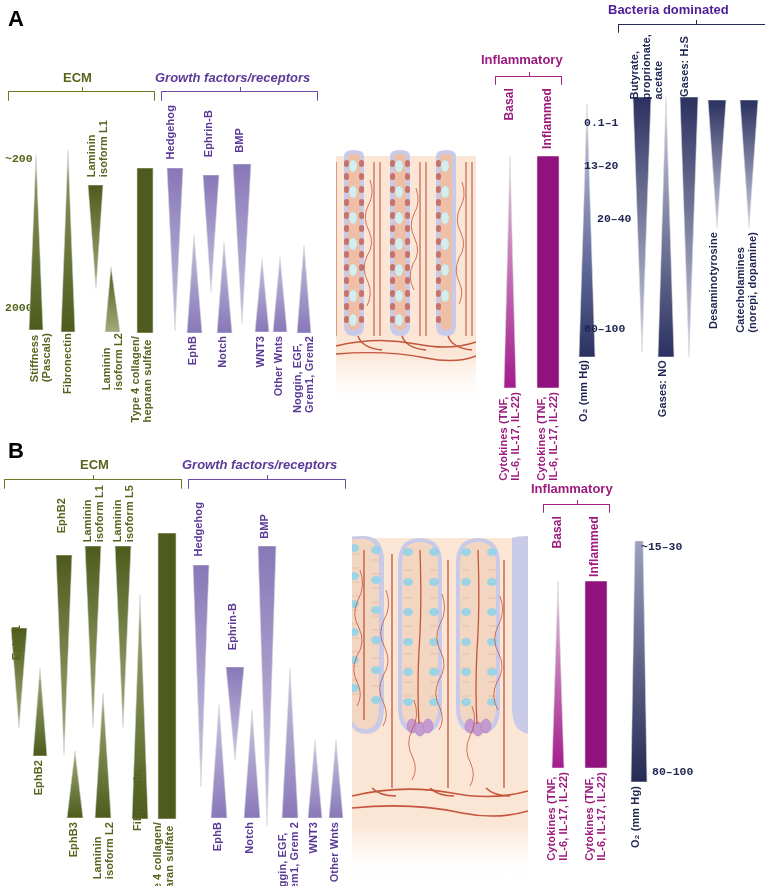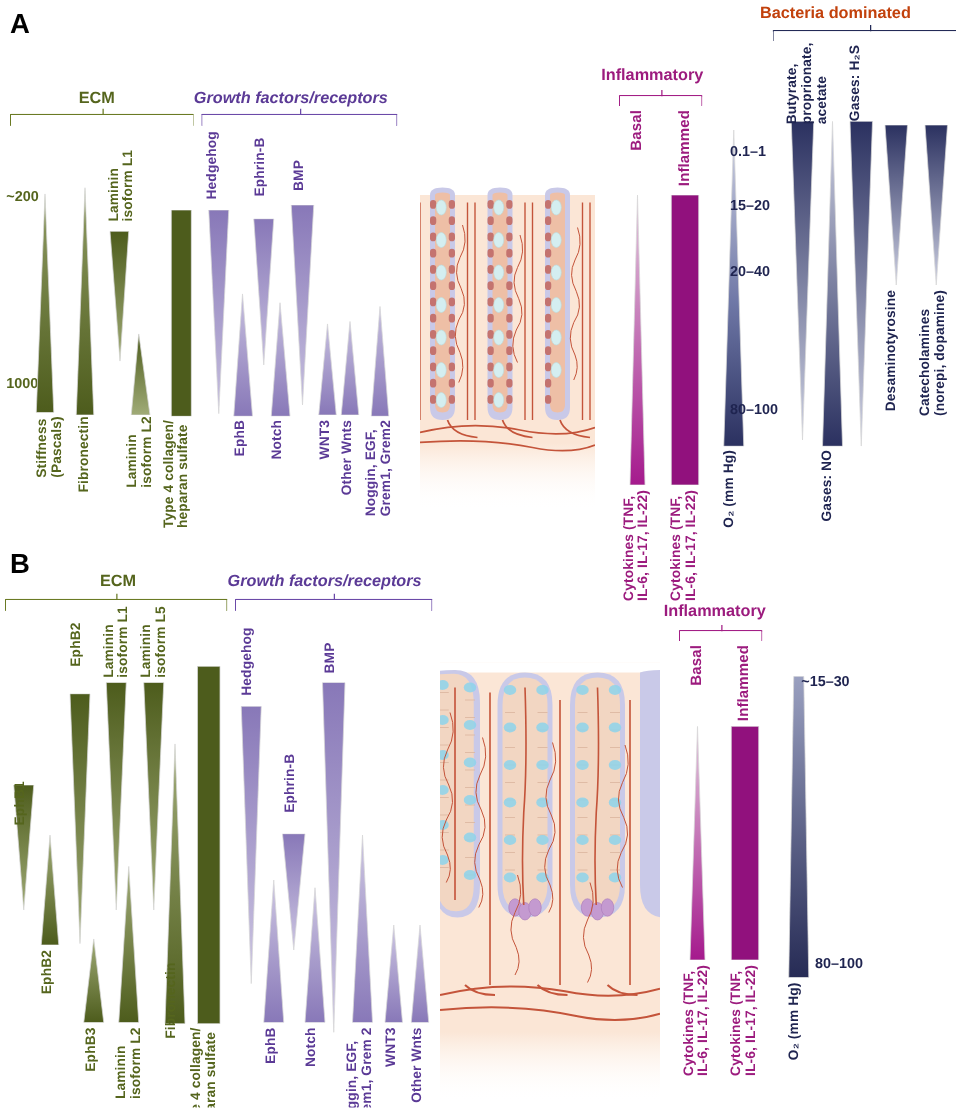--- a/index.html
+++ b/index.html
@@ -4,40 +4,40 @@
 <style>
   html,body{margin:0;padding:0;background:#fff;}
   body{width:765px;height:886px;position:relative;overflow:hidden;
        font-family:"Liberation Sans",sans-serif;-webkit-font-smoothing:antialiased;}
   .panel{position:absolute;left:0;top:0;width:765px;}
   .panel-letter{position:absolute;font-weight:bold;font-size:22px;color:#000;line-height:1;}
   .grp-label{position:absolute;font-weight:bold;font-size:13px;white-space:nowrap;}
   .grp-green{color:#55651d;}
   .grp-purple{color:#5b3a96;font-style:italic;}
   .grp-mag{color:#9c1b7e;}
-  .grp-navy{color:#c2410c;}
+  .grp-navy{color:#4c1d95;}
   .bracket{position:absolute;box-sizing:border-box;border-style:solid;border-width:1.6px 1.6px 0 1.6px;border-radius:1px;}
   .bracket .tick{position:absolute;left:50%;top:-5px;width:0;height:5px;border-left-width:1.6px;border-left-style:solid;}
   .bk-green{border-color:#6a7a24;}
   .bk-green .tick{border-left-color:#6a7a24;}
   .bk-purple{border-color:#6b4aa8;}
   .bk-purple .tick{border-left-color:#6b4aa8;}
   .bk-mag{border-color:#a31f86;}
   .bk-mag .tick{border-left-color:#a31f86;}
   .bk-navy{border-color:#232a57;}
   .bk-navy .tick{border-left-color:#232a57;}
   .wedge{position:absolute;}
   .vlabel{position:absolute;font-weight:bold;font-size:11px;white-space:nowrap;
           writing-mode:vertical-rl;transform:rotate(180deg);transform-origin:center;
           line-height:1.08;letter-spacing:0.1px;}
   .vl-green{color:#55651d;}
   .vl-purple{color:#5b3a96;}
   .vl-mag{color:#9c1b7e;}
   .vl-navy{color:#1f2450;}
-  .slabel{position:absolute;font-weight:bold;font-size:11.5px;white-space:nowrap;}
+  .slabel{position:absolute;font-weight:bold;font-size:11.5px;white-space:nowrap;font-family:Liberation Mono, monospace;}
   .tissue{position:absolute;overflow:hidden;}
   .tissue svg{display:block;}
 </style>
 </head>
 <body>
 
 <div class="panel">
 
   <div class="panel-letter" style="left:8px;top:8px;">A</div>
 
@@ -53,21 +53,21 @@
       <span class="tick"></span>
     </div>
   <div class="bracket bk-mag" style="left:495px;top:76px;width:67px;height:9px;">
       <span class="tick"></span>
     </div>
   <div class="bracket bk-navy" style="left:618px;top:24px;width:155px;height:9px;">
       <span class="tick"></span>
     </div>
 
   <div class="slabel" style="left:5px;top:152px;color:#55651d;">~200</div>
-  <div class="slabel" style="left:5px;top:301px;color:#55651d;">1000</div>
+  <div class="slabel" style="left:5px;top:301px;color:#55651d;">2000</div>
 
   <div class="wedge" style="left:28px;top:155px;width:16px;height:175px;">
     <svg viewBox="0 0 16 175" preserveAspectRatio="none" width="16" height="175">
       <defs>
           <linearGradient id="agA1" x1="0" y1="0" x2="0" y2="1">
         <stop offset="0" stop-color="#8e9a62"></stop>
             <stop offset="1" stop-color="#4d5c1c"></stop>
           </linearGradient>
         </defs>
       <polygon points="8,0 15,175 1,175" fill="url(#agA1)" stroke="#d7d7d7" stroke-width="0.6"></polygon>
@@ -403,22 +403,22 @@
           <linearGradient id="agA14" x1="0" y1="0" x2="0" y2="1">
         <stop offset="0" stop-color="#cdd0e2"></stop>
             <stop offset="0.55" stop-color="#6e77a6"></stop>
             <stop offset="1" stop-color="#2b3160"></stop>
           </linearGradient>
         </defs>
       <polygon points="9,0 17,253 1,253" fill="url(#agA14)" stroke="#d7d7d7" stroke-width="0.6"></polygon>
     </svg>
   </div>
   <div class="slabel" style="left:584px;top:116px;color:#1f2450;">0.1–1</div>
-  <div class="slabel" style="left:584px;top:159px;color:#1f2450;">15–20</div>
-  <div class="slabel" style="left:584px;top:212px;color:#1f2450;text-align:center;">20–40</div>
+  <div class="slabel" style="left:584px;top:159px;color:#1f2450;">13–20</div>
+  <div class="slabel" style="left:597px;top:212px;color:#1f2450;text-align:center;">20–40</div>
   <div class="slabel" style="left:584px;top:322px;color:#1f2450;">80–100</div>
   <div class="vlabel vl-navy" style="left:578px;top:360px;">O₂ (mm Hg)</div>
 
   <div class="wedge" style="left:632px;top:97px;width:20px;height:255px;">
     <svg viewBox="0 0 20 255" preserveAspectRatio="none" width="20" height="255">
       <defs>
           <linearGradient id="agA15" x1="0" y1="0" x2="0" y2="1">
         <stop offset="0" stop-color="#2b3160"></stop>
             <stop offset="1" stop-color="#cdd0e2"></stop>
           </linearGradient>

